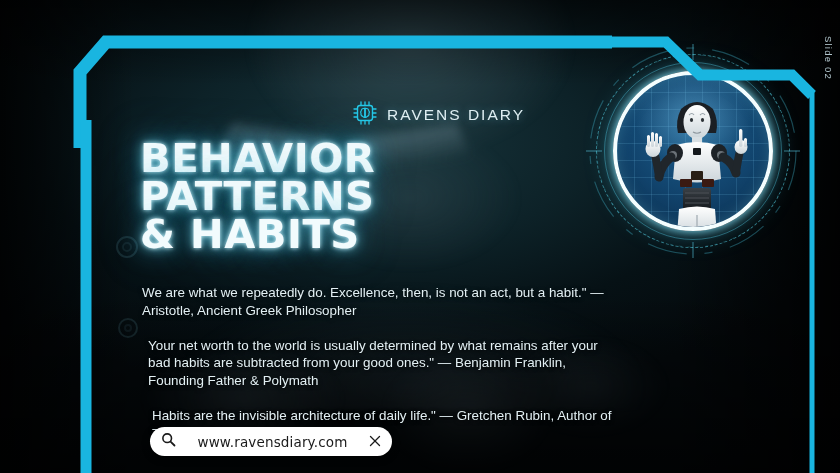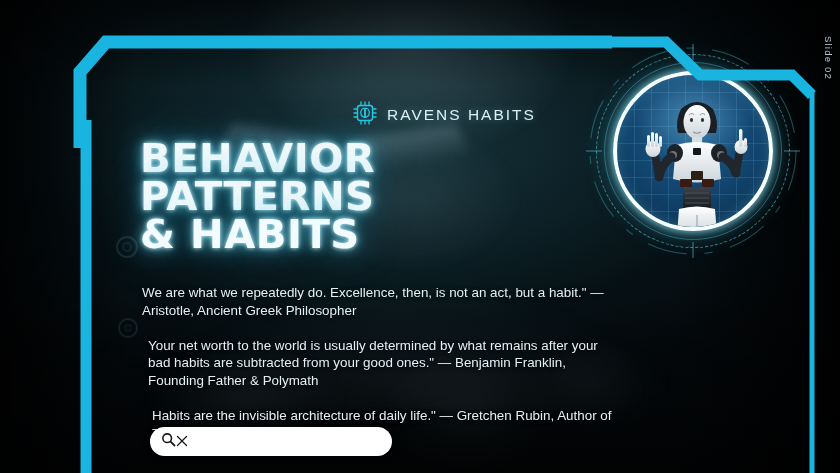--- a/index.html
+++ b/index.html
@@ -291,41 +291,42 @@
             <line x1="5.5" y1="17" x2="2" y2="17"></line>
           <line x1="20.5" y1="9" x2="24" y2="9"></line>
             <line x1="20.5" y1="13" x2="24" y2="13"></line>
             <line x1="20.5" y1="17" x2="24" y2="17"></line>
         </g>
         <path d="M13 8.2 Q9.2 8.2 9.2 11 Q8 12 9 13.2 Q8.4 15.6 11 16.6 Q12 17.8 13 17.2 Z" fill="none" stroke="#25c8e8" stroke-width="1.15"></path>
         <path d="M13 8.2 Q16.8 8.2 16.8 11 Q18 12 17 13.2 Q17.6 15.6 15 16.6 Q14 17.8 13 17.2 Z" fill="none" stroke="#25c8e8" stroke-width="1.15"></path>
         <line x1="13" y1="8.2" x2="13" y2="17.2" stroke="#25c8e8" stroke-width="1.15"></line>
       </svg>
     </span>
-    <span class="logo-text">RAVENS HABITS</span>
+    <span class="logo-text">RAVENS DIARY</span>
   </div>
 
   <h1 class="title">
     <span>BEHAVIOR PATTERNS</span>
     <span class="l2">&amp; HABITS</span>
   </h1>
 
   <div class="quotes">
     <p class="quote">We are what we repeatedly do. Excellence, then, is not an act, but a habit." — Aristotle, Ancient Greek Philosopher</p>
     <p class="quote">Your net worth to the world is usually determined by what remains after your bad habits are subtracted from your good ones." — Benjamin Franklin, Founding Father &amp; Polymath</p>
     <p class="quote">Habits are the invisible architecture of daily life." — Gretchen Rubin, Author of The Happiness Project</p>
   </div>
 
   <div class="searchbar">
     <span class="ico">
       <svg width="15" height="15" viewBox="0 0 16 16">
         <circle cx="6.6" cy="6.6" r="4.6" fill="none" stroke="#1b1b1b" stroke-width="1.7"></circle>
         <line x1="10.2" y1="10.2" x2="14.4" y2="14.4" stroke="#1b1b1b" stroke-width="1.9" stroke-linecap="round"></line>
       </svg>
     </span>
+    <span class="search-url">www.ravensdiary.com</span>
     <span class="ico">
       <svg width="12" height="12" viewBox="0 0 12 12">
         <line x1="1.5" y1="1.5" x2="10.5" y2="10.5" stroke="#1b1b1b" stroke-width="1.3" stroke-linecap="round"></line>
         <line x1="10.5" y1="1.5" x2="1.5" y2="10.5" stroke="#1b1b1b" stroke-width="1.3" stroke-linecap="round"></line>
       </svg>
     </span>
   </div>
 
   <div class="slideno">Slide 02</div>
 

